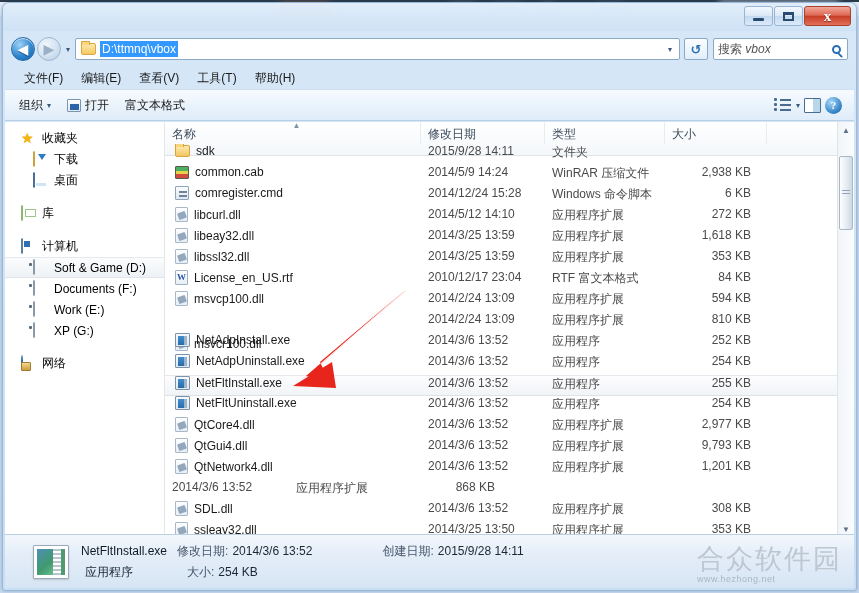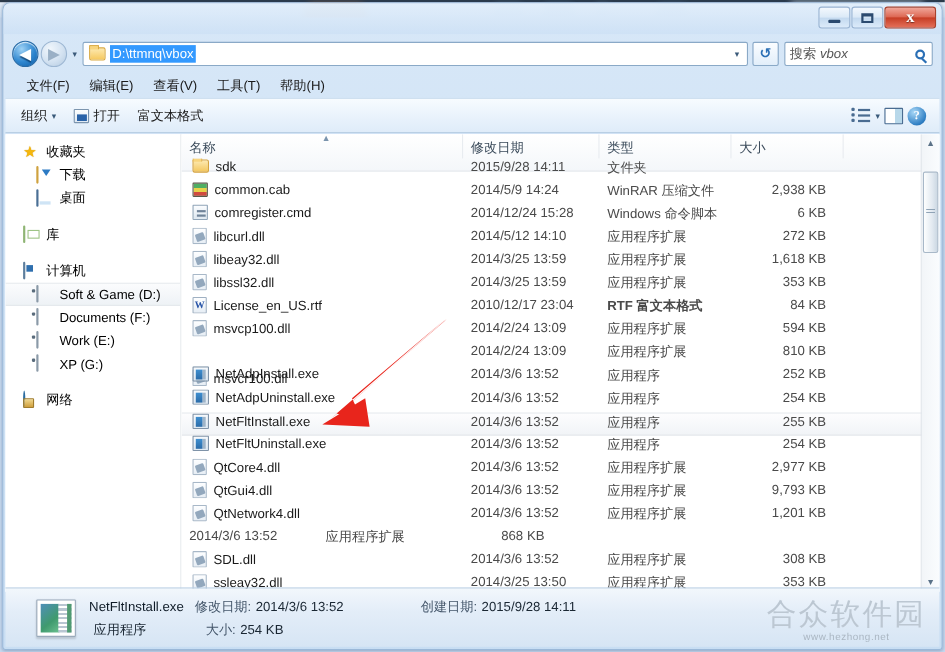--- a/index.html
+++ b/index.html
@@ -261,21 +261,21 @@
   .det-text { display: flex; flex-direction: column; gap: 4px; }
   .det-line { display: flex; align-items: baseline; font-size: 12px; color: #22303d; }
   .det-strong { font-weight: normal; color: #0e1a26; }
   .det-lbl { color: #44566a; margin-left: 10px; }
   .det-val { color: #1a2733; margin-left: 4px; }
   .det-col2 { margin-left: 70px; }
   .det-col2b { margin-left: 54px; }
 
   
   .watermark {
-    position: absolute; right: 12px; bottom: 4px; text-align: center;
+    position: absolute; right: 12px; bottom: 4px; text-align: left;
     color: #b9c4cf; pointer-events: none; user-select: none;
   }
   .wm-main { font-size: 27px; letter-spacing: 2px; font-family: "DejaVu Sans", sans-serif; line-height: 1; color: #bcc7d2; }
   .wm-sub { font-size: 9px; color: #aab6c2; margin-top: 2px; letter-spacing: .5px; }
 
   
   .annot { position: absolute; left: 0; top: 0; width: 859px; height: 593px; pointer-events: none; }
 </style>
 </head>
 <body>
@@ -490,21 +490,21 @@
               <div class="cell c-date" style="width: 124px;">2014/3/25 13:59</div>
               <div class="cell c-type" style="width: 120px;">应用程序扩展</div>
               <div class="cell c-size" style="width: 102px;">353 KB</div>
             </div>
             <div class="row">
               <div class="cell c-name" style="width: 256px;">
                 <span class="fi fi-rtf"></span>
                 <span>License_en_US.rtf</span>
               </div>
               <div class="cell c-date" style="width: 124px;">2010/12/17 23:04</div>
-              <div class="cell c-type" style="width: 120px; font-weight: bold;">RTF 富文本格式</div>
+              <div class="cell c-type" style="width: 120px;">RTF 富文本格式</div>
               <div class="cell c-size" style="width: 102px;">84 KB</div>
             </div>
             <div class="row">
               <div class="cell c-name" style="width: 256px;">
                 <span class="fi fi-dll"></span>
                 <span>msvcp100.dll</span>
               </div>
               <div class="cell c-date" style="width: 124px;">2014/2/24 13:09</div>
               <div class="cell c-type" style="width: 120px;">应用程序扩展</div>
               <div class="cell c-size" style="width: 102px;">594 KB</div>

